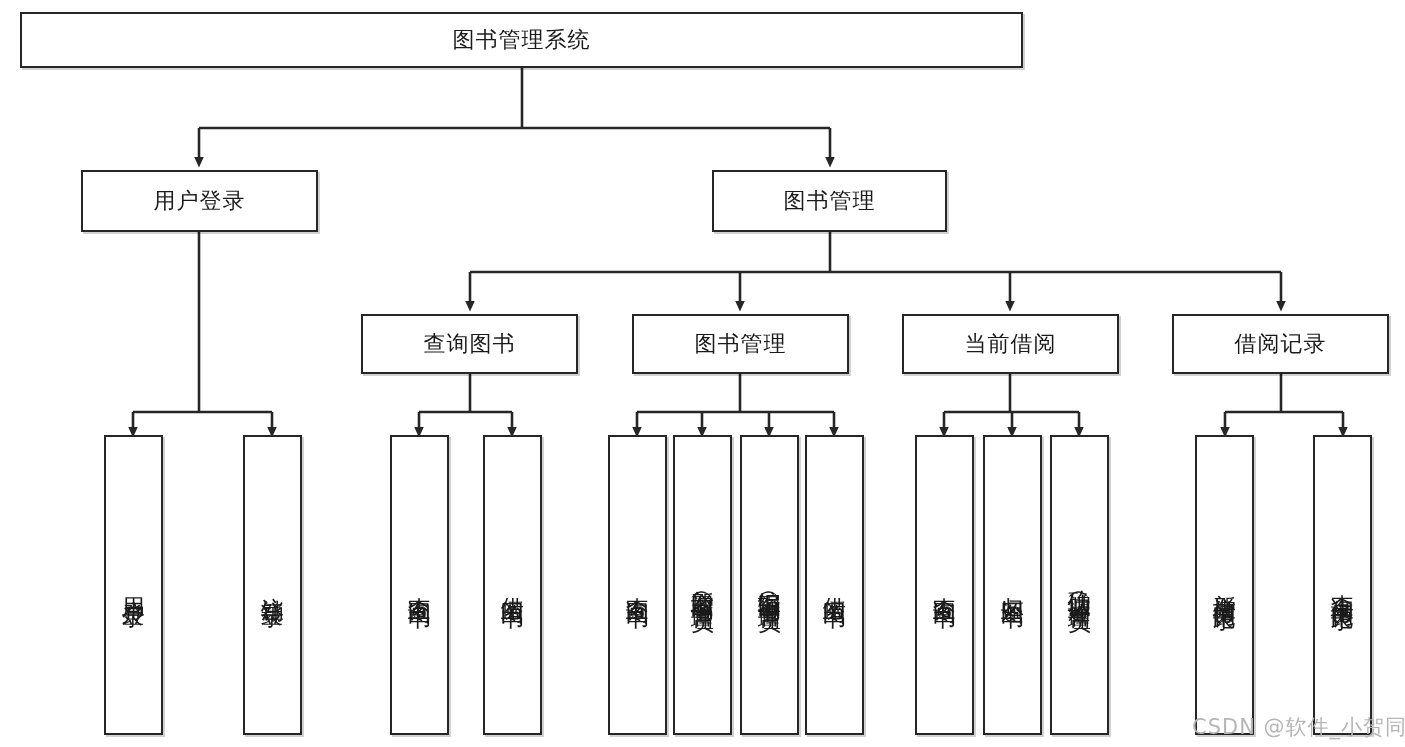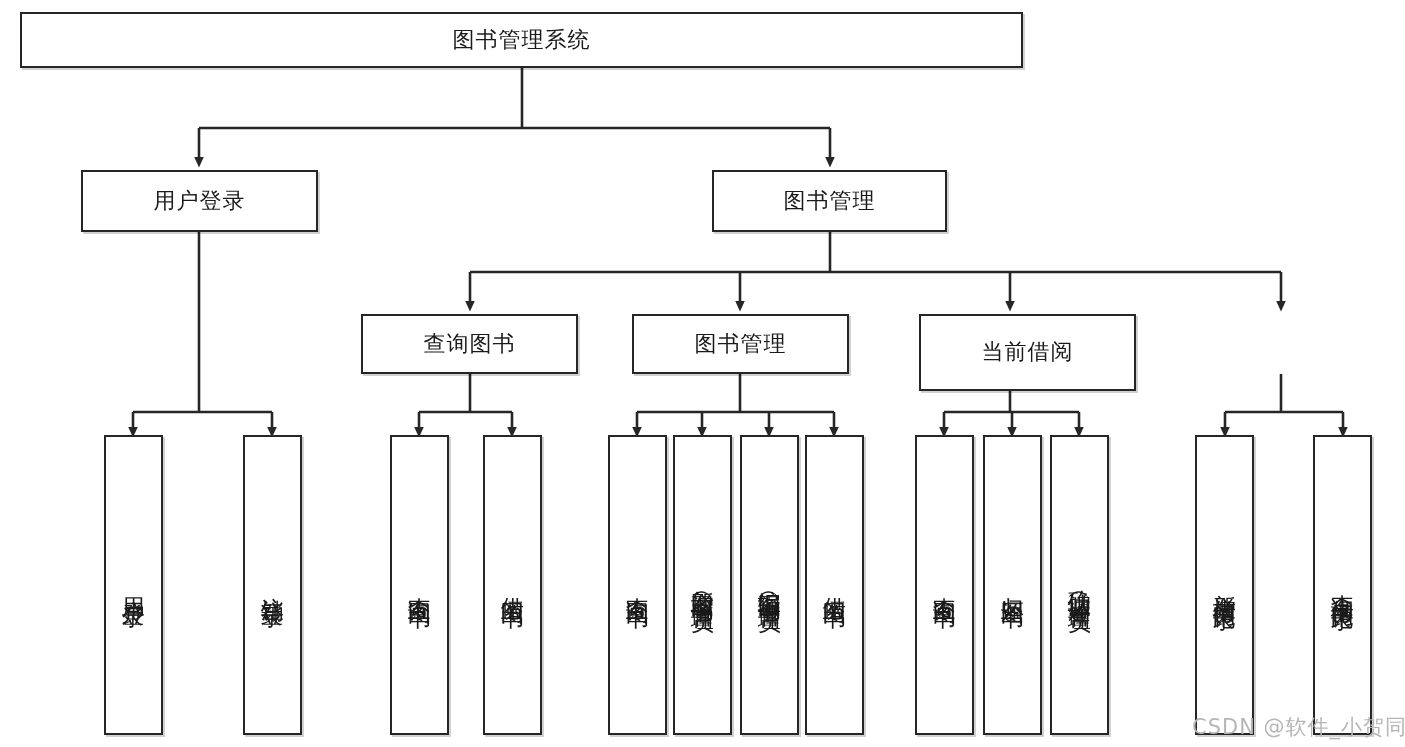--- a/index.html
+++ b/index.html
@@ -129,22 +129,25 @@
   <div class="node horiz" style="left:712px; top:170px; width:235px; height:62px;">
     <span>图书管理</span>
   </div>
 
   <div class="node horiz" style="left:361px; top:314px; width:217px; height:60px;">
     <span>查询图书</span>
   </div>
   <div class="node horiz" style="left:632px; top:314px; width:217px; height:60px;">
     <span>图书管理</span>
   </div>
-  <div class="node horiz" style="left:902px; top:314px; width:217px; height:77px;margin-left:17px;">
+  <div class="node horiz" style="left:902px; top:314px; width:217px; height:60px;">
     <span>当前借阅</span>
+  </div>
+  <div class="node horiz" style="left:1172px; top:314px; width:217px; height:60px;">
+    <span>借阅记录</span>
   </div>
 
   <div class="node vert" style="left:104px; top:435px; width:59px; height:300px;">
     <span class="vlabel">用户登录</span>
   </div>
   <div class="node vert" style="left:243px; top:435px; width:59px; height:300px;">
     <span class="vlabel">注销登录</span>
   </div>
 
   <div class="node vert" style="left:390px; top:435px; width:59px; height:300px;">

